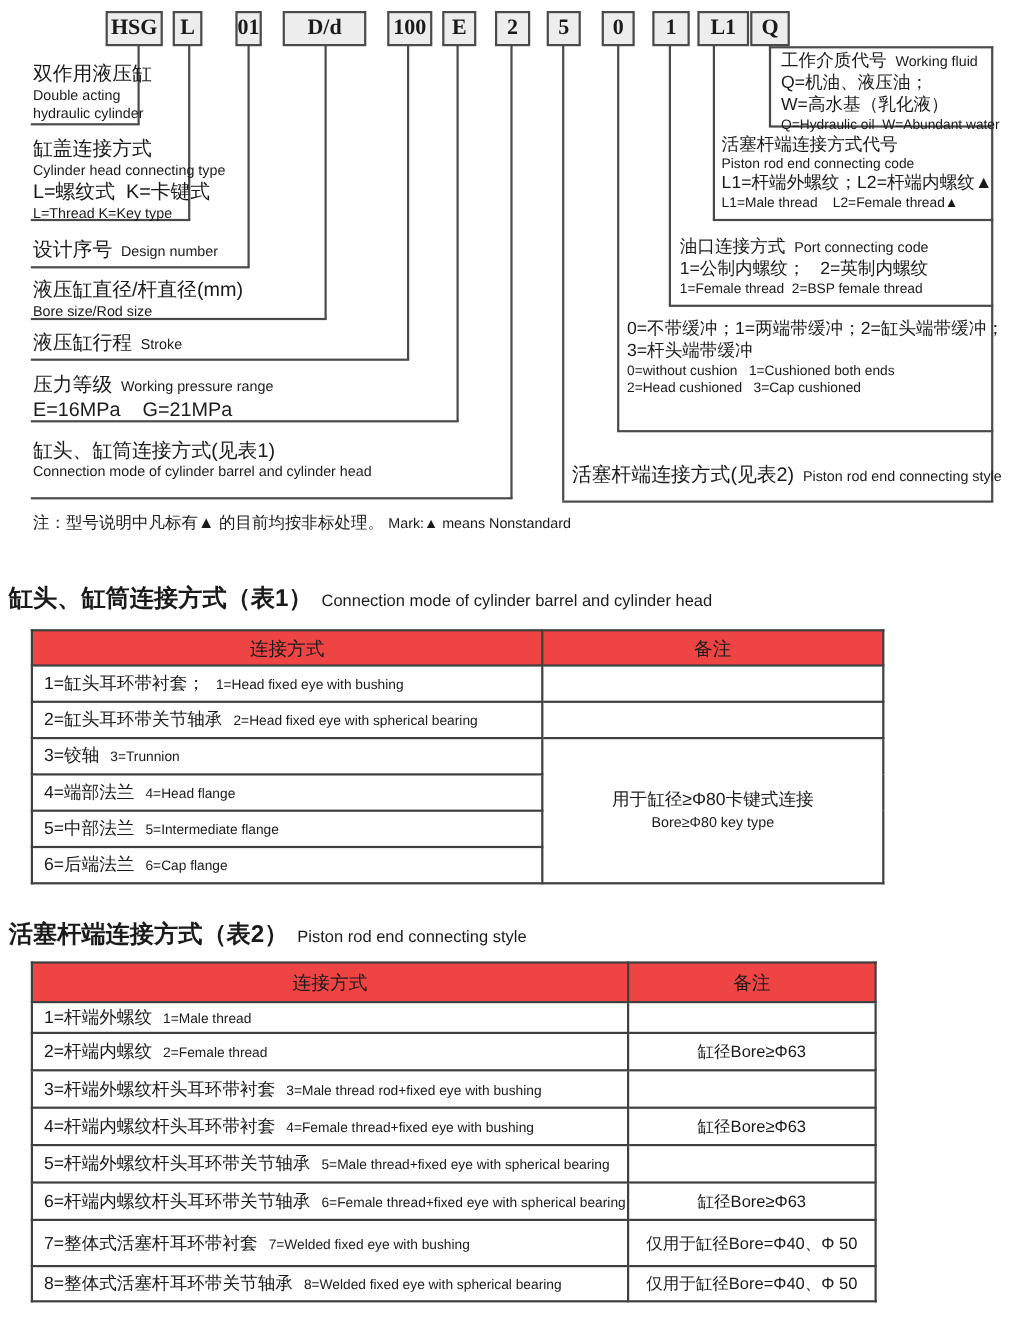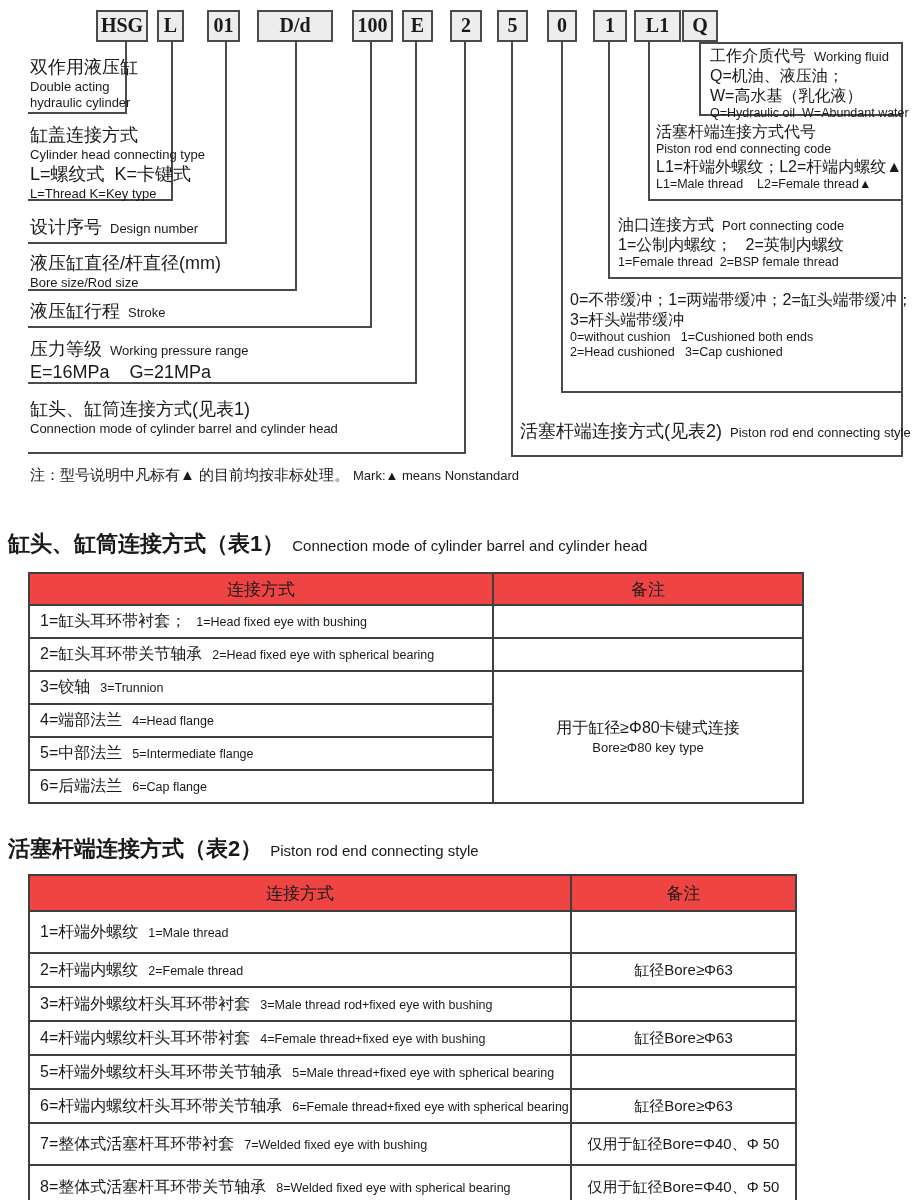--- a/index.html
+++ b/index.html
@@ -32,21 +32,21 @@
   .mrm-zh{font-size:16px;line-height:22px;}
   .mrm-en{font-size:13px;line-height:18px;}
 </style>
 </head>
 <body>
 
 <div id="stage">
 
   <div class="box" style="left:96px;width:52px">HSG</div>
   <div class="box" style="left:157px;width:27px">L</div>
-  <div class="box" style="left:207px;width:33px">01</div>
+  <div class="box" style="left:214px;width:24px">01</div>
   <div class="box" style="left:257px;width:76px">D/d</div>
   <div class="box" style="left:352px;width:41px">100</div>
   <div class="box" style="left:402px;width:31px">E</div>
   <div class="box" style="left:450px;width:32px">2</div>
   <div class="box" style="left:497px;width:31px">5</div>
   <div class="box" style="left:547px;width:30px">0</div>
   <div class="box" style="left:593px;width:34px">1</div>
   <div class="box" style="left:634px;width:47px">L1</div>
   <div class="box" style="left:682px;width:36px">Q</div>
 
@@ -197,21 +197,21 @@
   <table class="t" style="left:28px;top:874px;width:767px">
     <colgroup>
         <col style="width:542px">
         <col style="width:225px">
       </colgroup>
     <tbody>
         <tr class="hd" style="height:36px">
       <td>连接方式</td>
       <td>备注</td>
     </tr>
-    <tr style="height:42px">
+    <tr style="height:28px">
       <td class="c1"><span class="tzh2">1=杆端外螺纹</span><span class="ten2">1=Male thread</span></td>
       <td class="rm"></td>
     </tr>
     <tr style="height:34px">
       <td class="c1"><span class="tzh2">2=杆端内螺纹</span><span class="ten2">2=Female thread</span></td>
       <td class="rm">缸径Bore≥Φ63</td>
     </tr>
     <tr style="height:34px">
       <td class="c1"><span class="tzh2">3=杆端外螺纹杆头耳环带衬套</span><span class="ten2">3=Male thread rod+fixed eye with bushing</span></td>
       <td class="rm"></td>
@@ -225,20 +225,20 @@
       <td class="rm"></td>
     </tr>
     <tr style="height:34px">
       <td class="c1"><span class="tzh2">6=杆端内螺纹杆头耳环带关节轴承</span><span class="ten2">6=Female thread+fixed eye with spherical bearing</span></td>
       <td class="rm">缸径Bore≥Φ63</td>
     </tr>
     <tr style="height:42px">
       <td class="c1"><span class="tzh2">7=整体式活塞杆耳环带衬套</span><span class="ten2">7=Welded fixed eye with bushing</span></td>
       <td class="rm">仅用于缸径Bore=Φ40、Φ 50</td>
     </tr>
-    <tr style="height:44px">
+    <tr style="height:32px">
       <td class="c1"><span class="tzh2">8=整体式活塞杆耳环带关节轴承</span><span class="ten2">8=Welded fixed eye with spherical bearing</span></td>
       <td class="rm">仅用于缸径Bore=Φ40、Φ 50</td>
     </tr>
   </tbody>
     </table>
 
 </div>
 
 </body></html>

